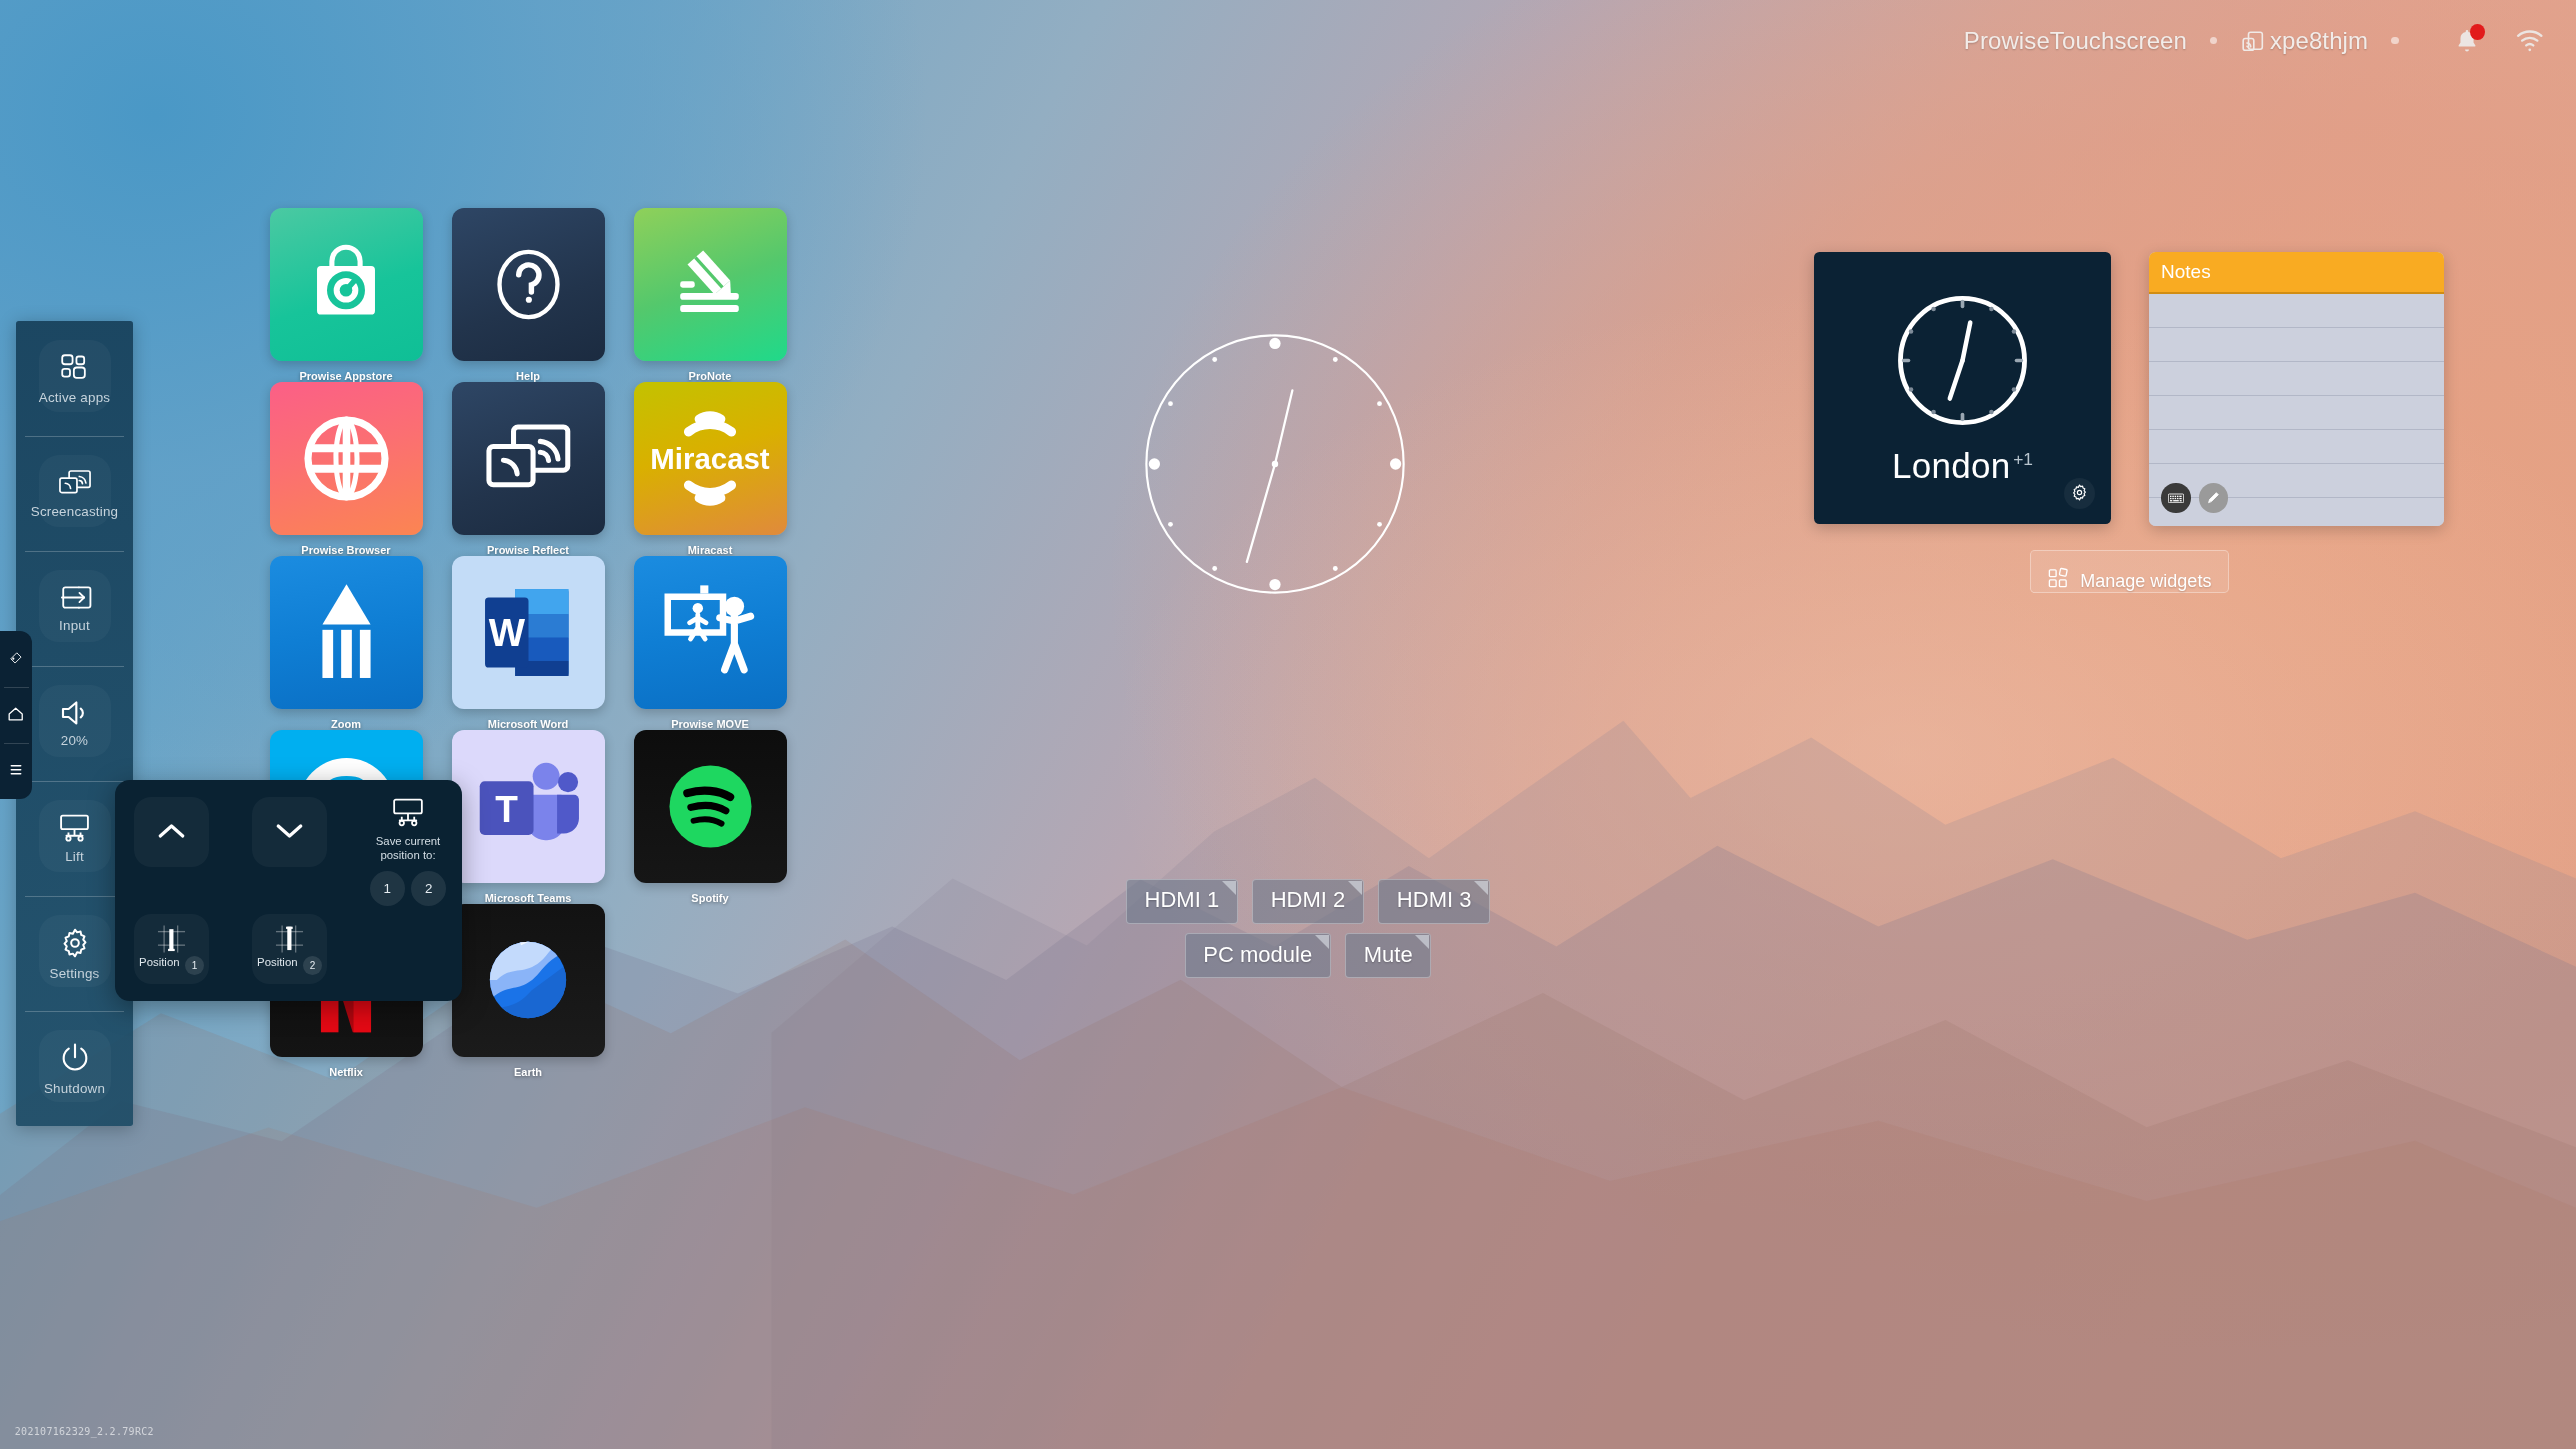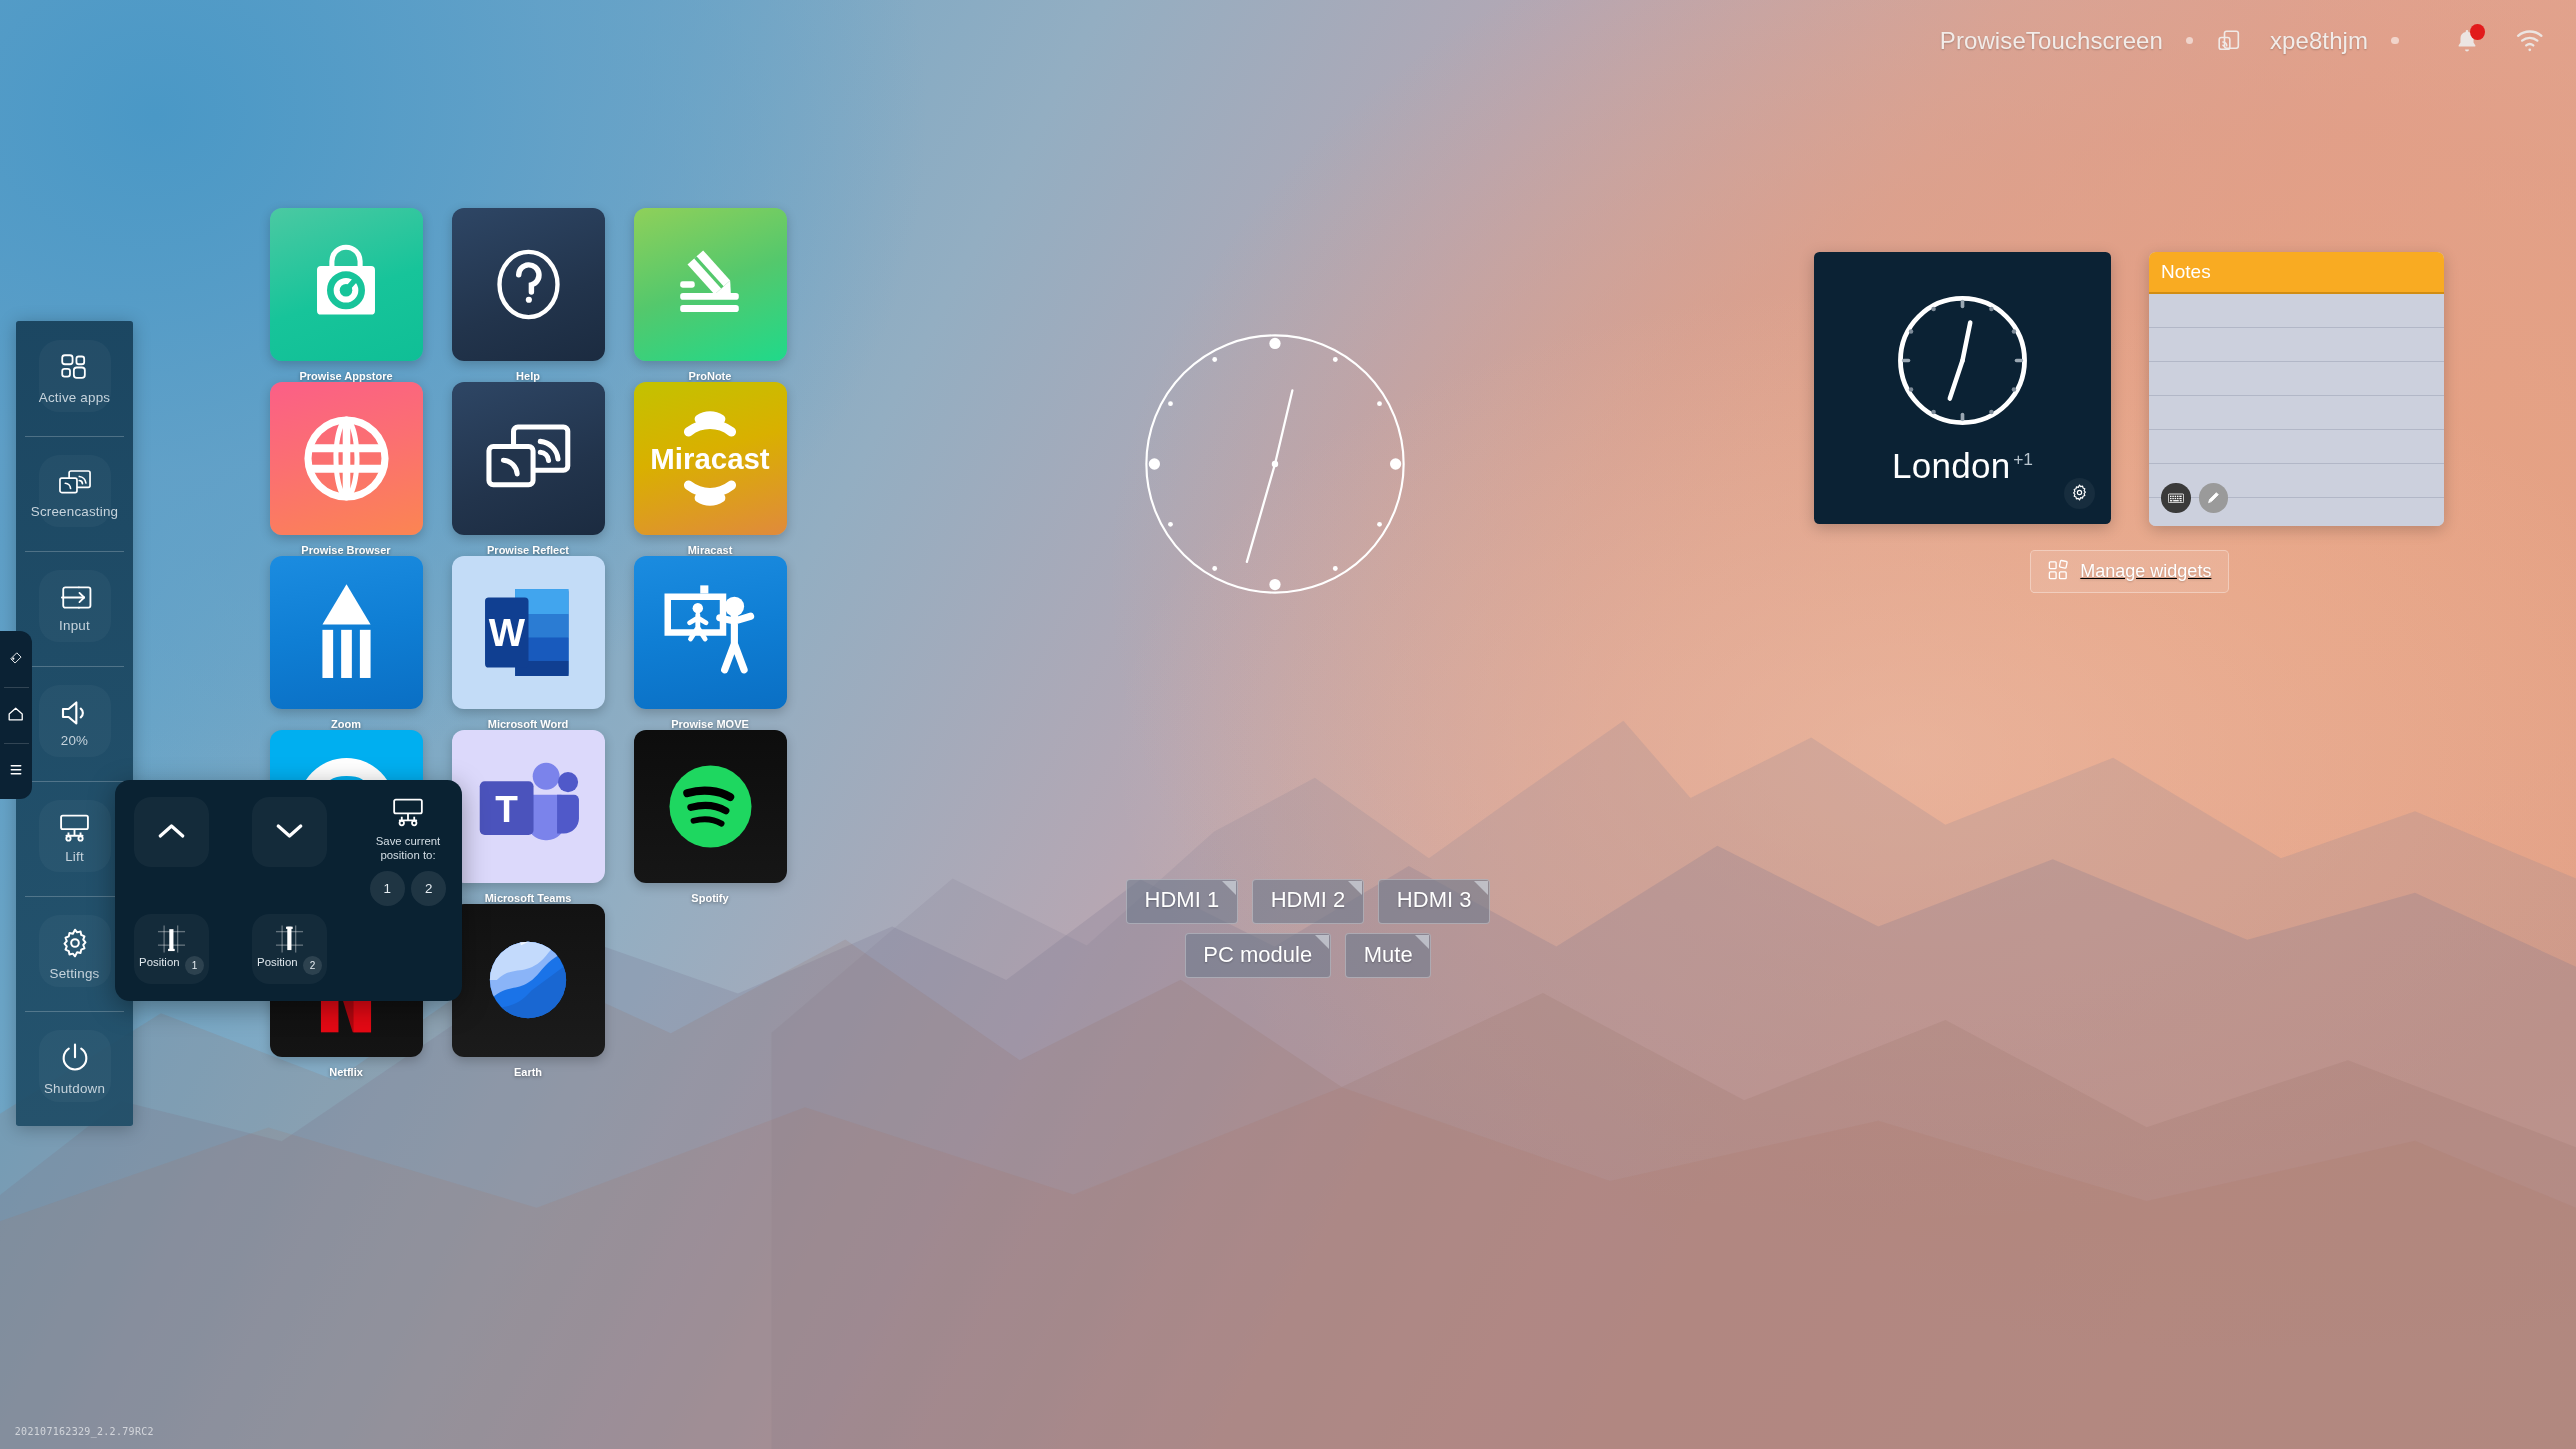--- a/index.html
+++ b/index.html
@@ -38,21 +38,21 @@
     color: #f2ece9; font-size: 24px; font-weight: 300;
     text-shadow: 0 0.7px 2px rgba(0,0,0,0.22);
     letter-spacing: 0.1px;
   }
   .tb-dot {
     width: 7.4px; height: 7.4px; border-radius: 50%;
     background: rgba(255,255,255,0.55);
     margin: 0 23px;
     flex: 0 0 auto;
   }
-  .tb-group { display: flex; align-items: center; gap: 28px; }
+  .tb-group { display: flex; align-items: flex-end; gap: 4px; }
   .tb-icon { display: flex; align-items: center; justify-content: center; }
   .tb-bell-wrap { position: relative; margin-left: 31px; }
   .tb-bell-badge {
     position: absolute; top: -2.7px; right: -4px;
     width: 14.8px; height: 16px; border-radius: 50%;
     background: #e21b1b;
   }
   .tb-wifi { margin-left: 34px; }
 
   
@@ -252,21 +252,21 @@
     display: flex; align-items: center; justify-content: center;
   }
   #note-tool-kbd { background: #3a3a3a; }
   #note-tool-pen { background: #9a9a9a; }
   #managewidgets {
     margin: 24px auto 0 auto;
     width: 199px; height: 43px;
     border: 0.7px solid rgba(255,255,255,0.34);
     border-radius: 4.7px;
     background: rgba(255,255,255,0.10);
-    display: flex; align-items: center; justify-content: center; gap: 10.7px; text-decoration: underline;
+    display: flex; align-items: flex-end; justify-content: center; gap: 10.7px;
   }
   #mw-label { color: #ffffff; font-size: 18px; font-weight: 300; text-shadow: 0 0.7px 2px rgba(0,0,0,0.20); }
 
   
   #version {
     position: absolute; left: 14.8px; bottom: 12px;
     font-family: "DejaVu Sans Mono", "Liberation Mono", monospace;
     font-size: 10px; color: rgba(255,255,255,0.62);
     letter-spacing: 0.3px; z-index: 70;
   }

